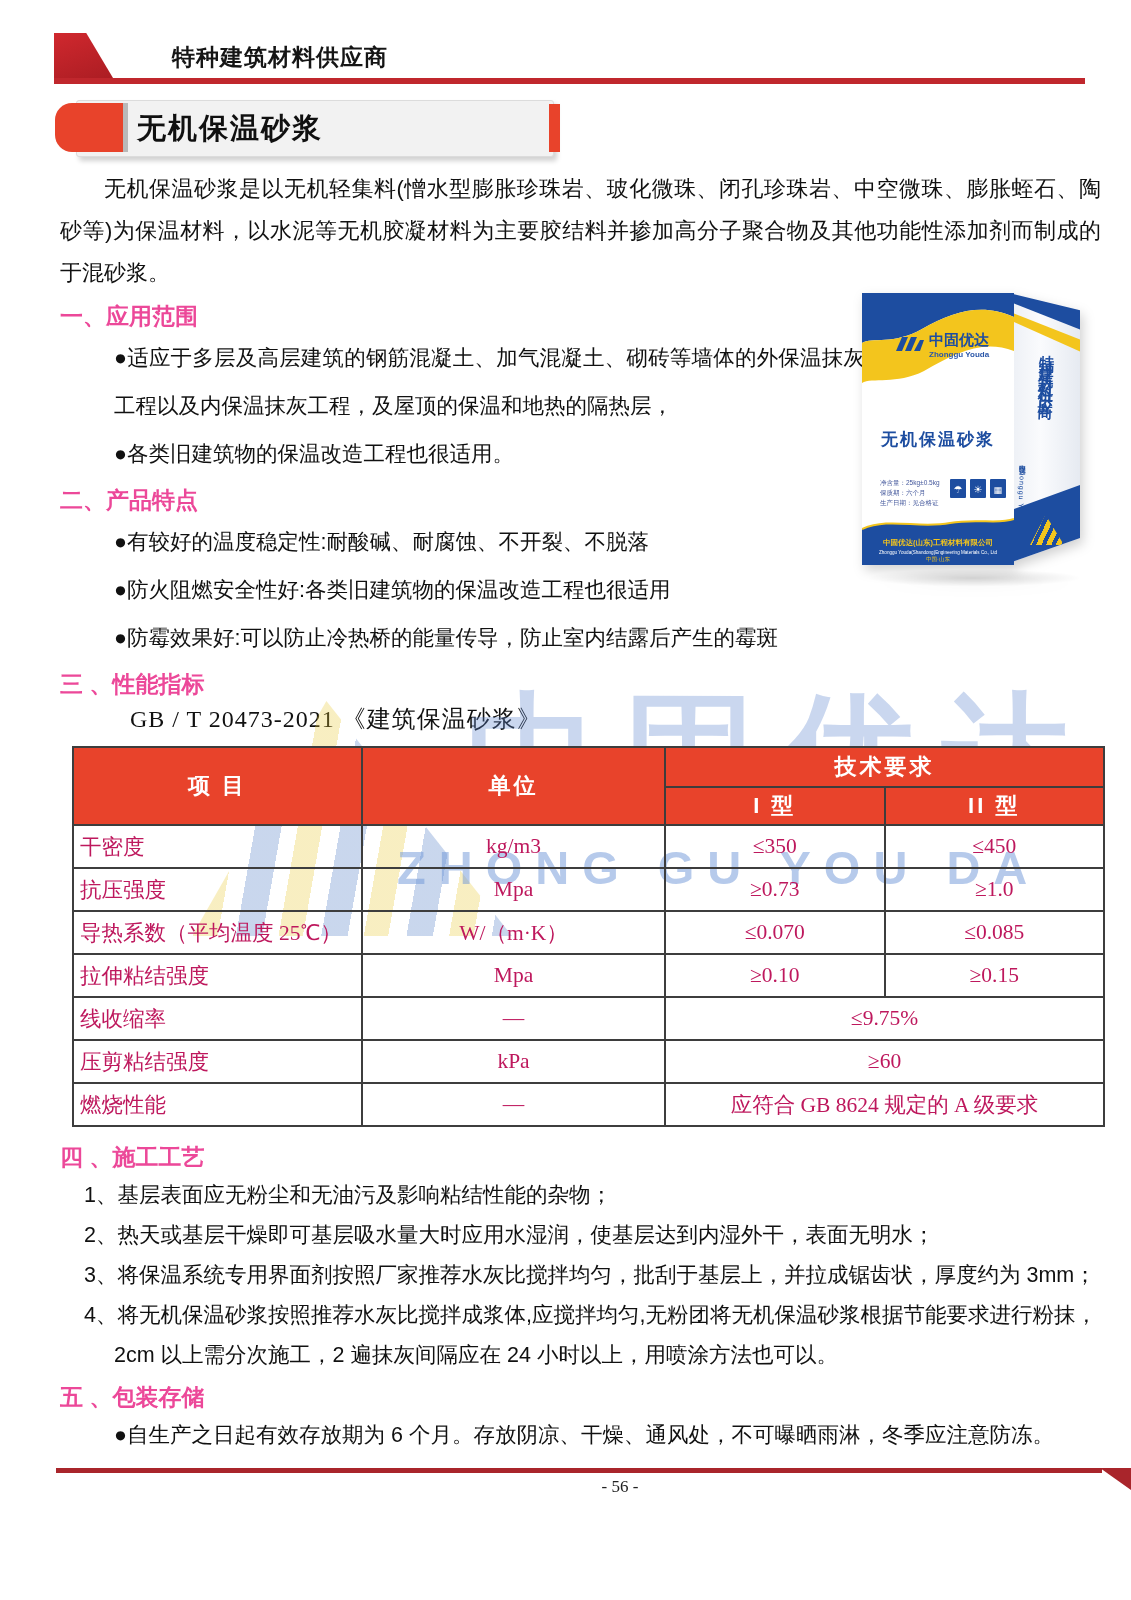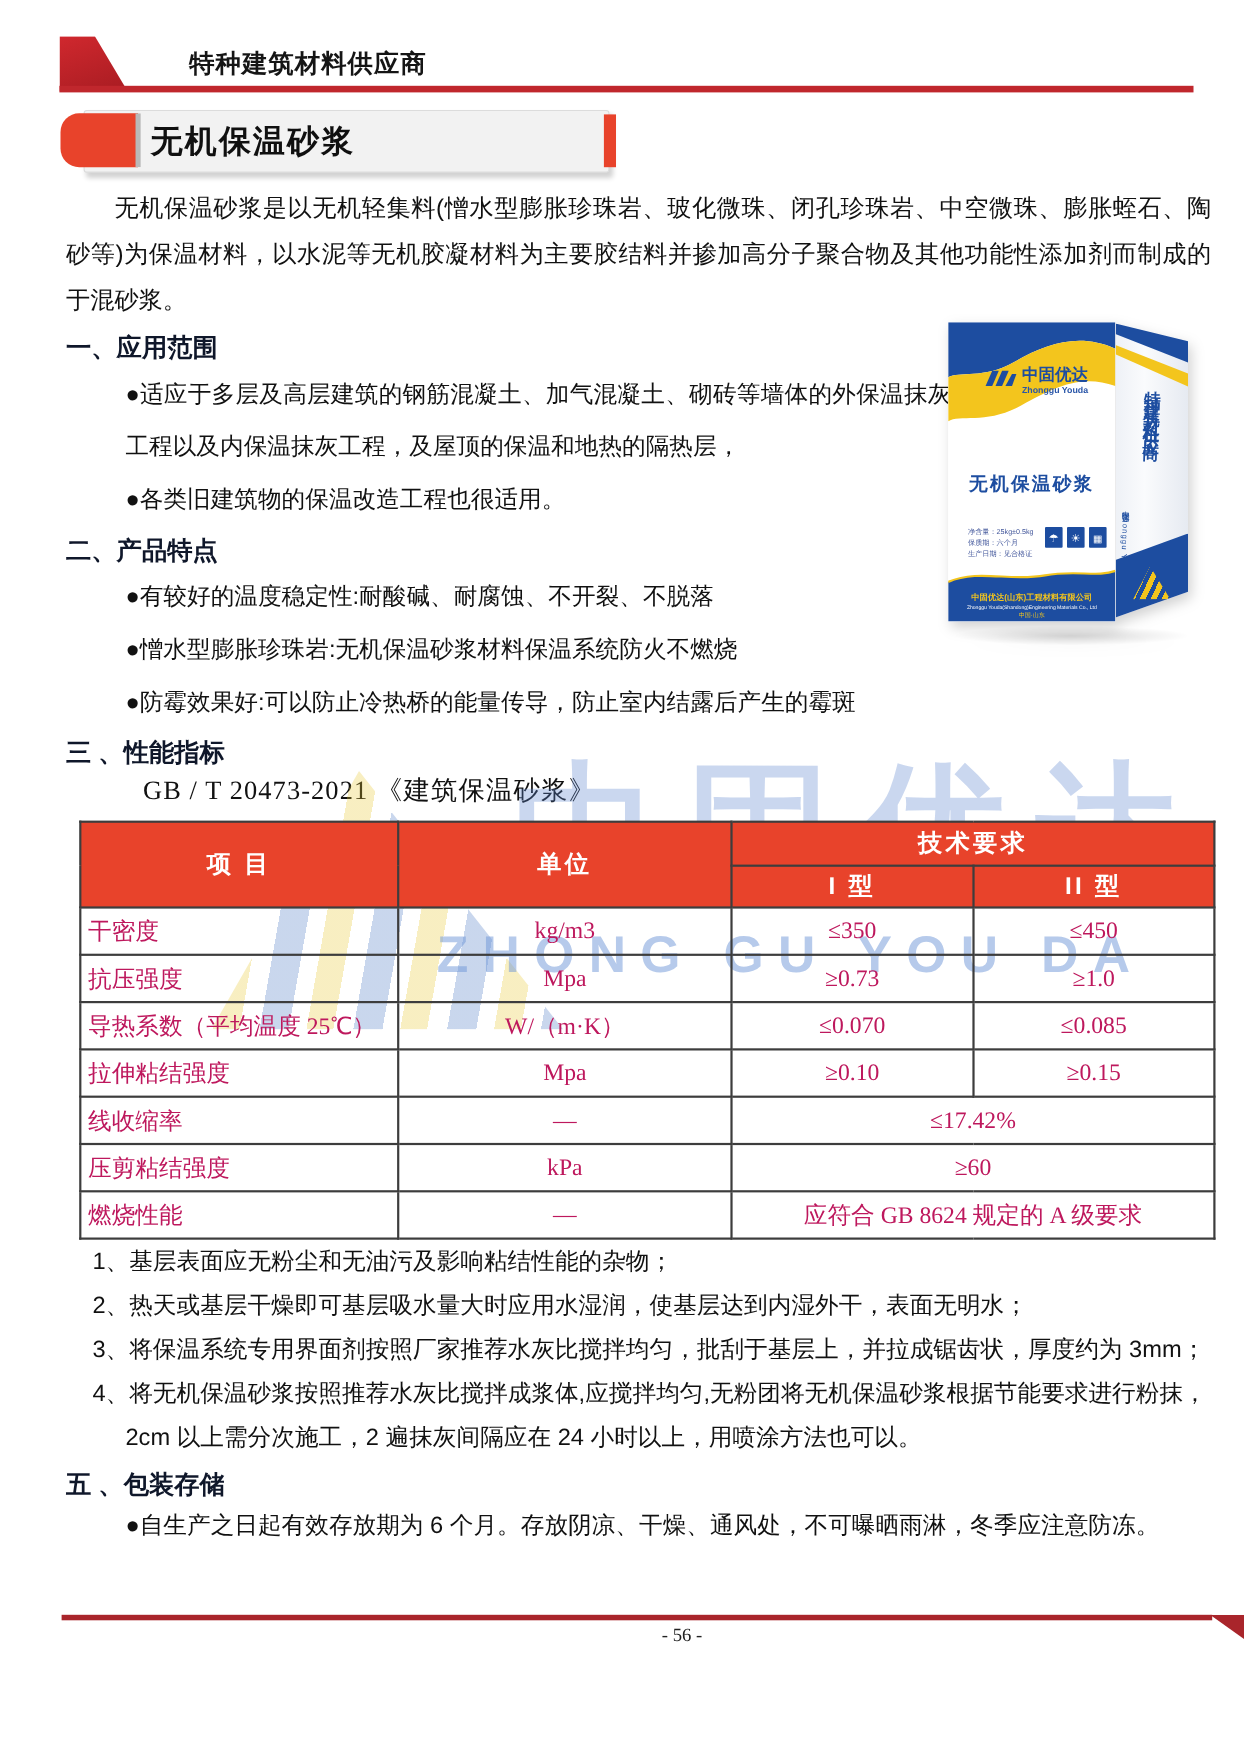--- a/index.html
+++ b/index.html
@@ -25,21 +25,21 @@
   .titletab {
     position:absolute; left:55px; top:103px; width:73px; height:49px;
     background:#e8432b; border-right:5px solid #b9b9b9;
     border-radius:17px 0 0 17px;
   }
   .titlestrip { position:absolute; left:549px; top:104px; width:11px; height:48px; background:#e8432b; }
   .title-text { position:absolute; left:137px; top:109px; font-size:29px; font-weight:bold; color:#101010; letter-spacing:2px; }
   
   .main { position:absolute; left:60px; top:168px; width:1045px; }
   .intro { font-size:22px; line-height:42px; text-indent:2em; text-align:justify; padding-right:4px; }
-  .sec-h { color:#0f172a; font-weight:bold; font-size:23px; line-height:32px; margin-top:6px; margin-bottom:2px; }
+  .sec-h { color:#ec4899; font-weight:bold; font-size:23px; line-height:32px; margin-top:6px; margin-bottom:2px; }
   .bullets { padding-left:54px; padding-right:240px; }
   .bullets p { font-size:21.5px; line-height:48px; text-align:justify; }
   .std-line { font-family:"Liberation Serif", serif; font-size:24px; line-height:34px; padding-left:70px; letter-spacing:1px; }
   
   .table-wrap { position:relative; margin-top:10px; width:1033px; margin-left:12px; }
   .wm-logo {
     position:absolute; left:120px; top:-45px; width:320px; height:235px; z-index:1;
     clip-path:polygon(42% 0,100% 100%,0 100%);
     background:repeating-linear-gradient(100deg, rgba(58,108,190,0.55) 0 26px, rgba(255,255,255,0) 26px 42px, rgba(232,200,50,0.60) 42px 66px, rgba(255,255,255,0) 66px 84px);
     opacity:0.5;
@@ -116,21 +116,21 @@
 
   <div class="sec-h">一、应用范围</div>
   <div class="bullets">
     <p>●适应于多层及高层建筑的钢筋混凝土、加气混凝土、砌砖等墙体的外保温抹灰工程以及内保温抹灰工程，及屋顶的保温和地热的隔热层，</p>
     <p>●各类旧建筑物的保温改造工程也很适用。</p>
   </div>
 
   <div class="sec-h">二、产品特点</div>
   <div class="bullets">
     <p>●有较好的温度稳定性:耐酸碱、耐腐蚀、不开裂、不脱落</p>
-    <p>●憎水型膨胀珍珠岩:无机保温砂浆材料保温系统防火不燃烧</p>
+    <p>●防火阻燃安全性好:各类旧建筑物的保温改造工程也很适用</p>
     <p>●防霉效果好:可以防止冷热桥的能量传导，防止室内结露后产生的霉斑</p>
   </div>
 
   <div class="sec-h">三 、性能指标</div>
   <p class="std-line">GB / T 20473-2021 《建筑保温砂浆》</p>
 
   <div class="table-wrap">
     <div class="wm-logo"></div>
     <div class="wm-cjk">中固优达</div>
     <div class="wm-latin">ZHONG GU YOU DA</div>
@@ -165,36 +165,37 @@
       </tr>
       <tr>
         <td class="item">拉伸粘结强度</td>
         <td>Mpa</td>
         <td>≥0.10</td>
         <td>≥0.15</td>
       </tr>
       <tr>
         <td class="item">线收缩率</td>
         <td>—</td>
-        <td colspan="2">≤17.42%</td>
+        <td colspan="2">≤9.75%</td>
       </tr>
       <tr>
         <td class="item">压剪粘结强度</td>
         <td>kPa</td>
         <td colspan="2">≥60</td>
       </tr>
       <tr>
         <td class="item">燃烧性能</td>
         <td>—</td>
         <td colspan="2">应符合 GB 8624 规定的 A 级要求</td>
       </tr>
     </tbody>
       </table>
   </div>
 
+  <div class="sec-h" style="margin-top:14px;">四 、施工工艺</div>
   <div class="numlist">
     <p>1、基层表面应无粉尘和无油污及影响粘结性能的杂物；</p>
     <p>2、热天或基层干燥即可基层吸水量大时应用水湿润，使基层达到内湿外干，表面无明水；</p>
     <p>3、将保温系统专用界面剂按照厂家推荐水灰比搅拌均匀，批刮于基层上，并拉成锯齿状，厚度约为 3mm；</p>
     <p>4、将无机保温砂浆按照推荐水灰比搅拌成浆体,应搅拌均匀,无粉团将无机保温砂浆根据节能要求进行粉抹，2cm 以上需分次施工，2 遍抹灰间隔应在 24 小时以上，用喷涂方法也可以。</p>
   </div>
 
   <div class="sec-h">五 、包装存储</div>
   <div class="bullets2">
     <p>●自生产之日起有效存放期为 6 个月。存放阴凉、干燥、通风处，不可曝晒雨淋，冬季应注意防冻。</p>

